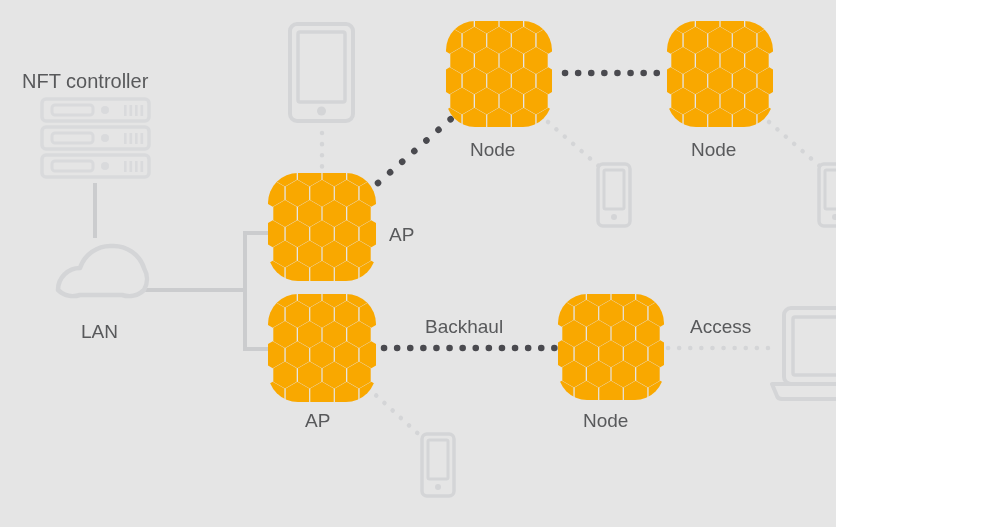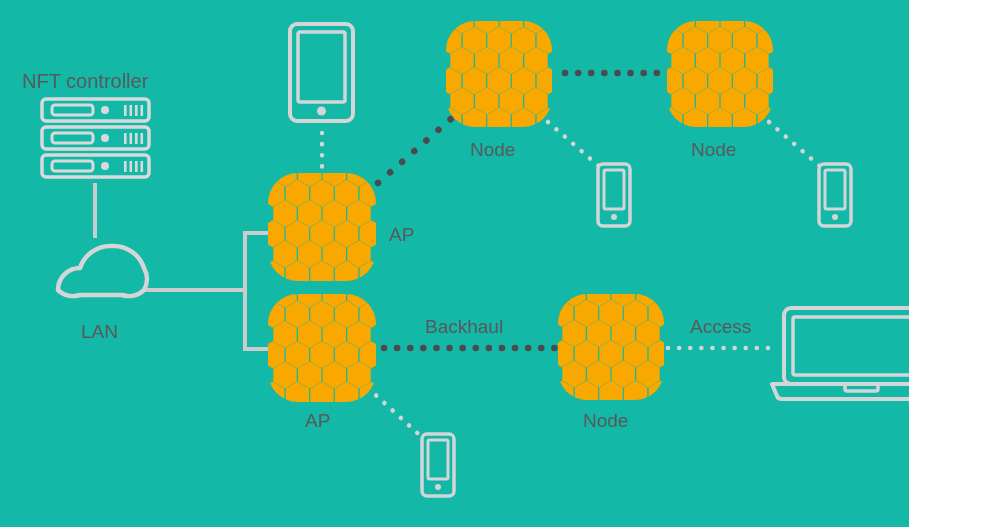--- a/index.html
+++ b/index.html
@@ -5,23 +5,23 @@
   html, body {
     margin: 0;
     padding: 0;
     background: #ffffff;
   }
   body {
     font-family: "Liberation Sans", sans-serif;
   }
   #diagram-root {
     position: relative;
-    width: 909px;
+    width: 836px;
     height: 527px;
-    background: #14b8a6;
+    background: #e5e5e5;
     overflow: hidden;
   }
   #diagram-svg {
     position: absolute;
     left: 0;
     top: 0;
     width: 992px;
     height: 527px;
     display: block;
   }

